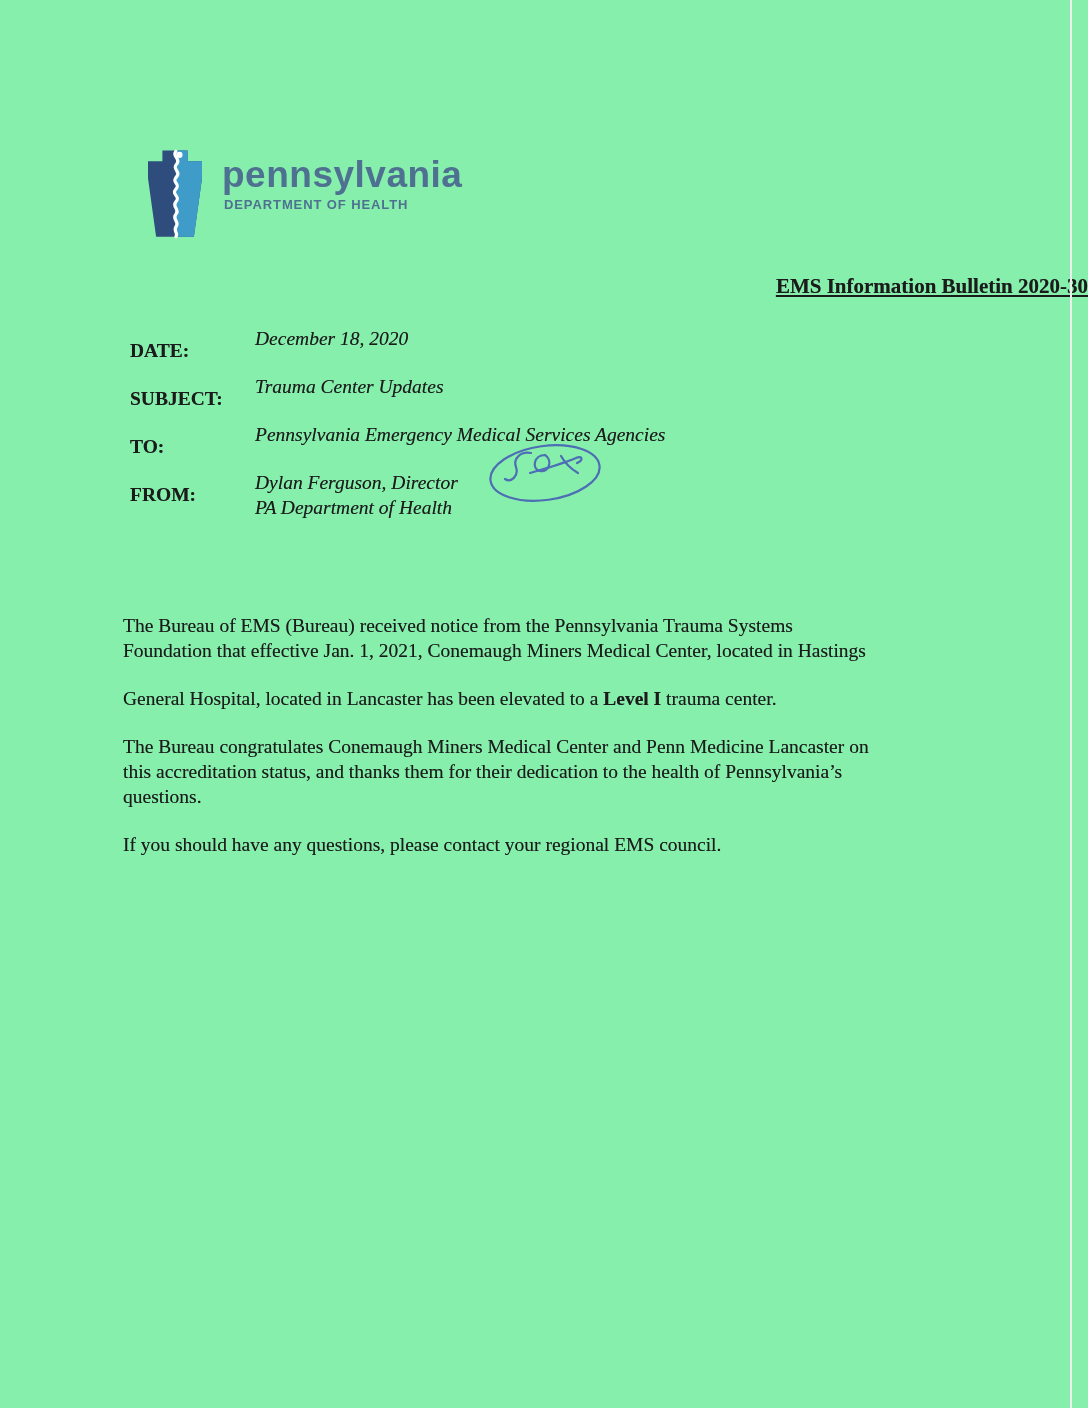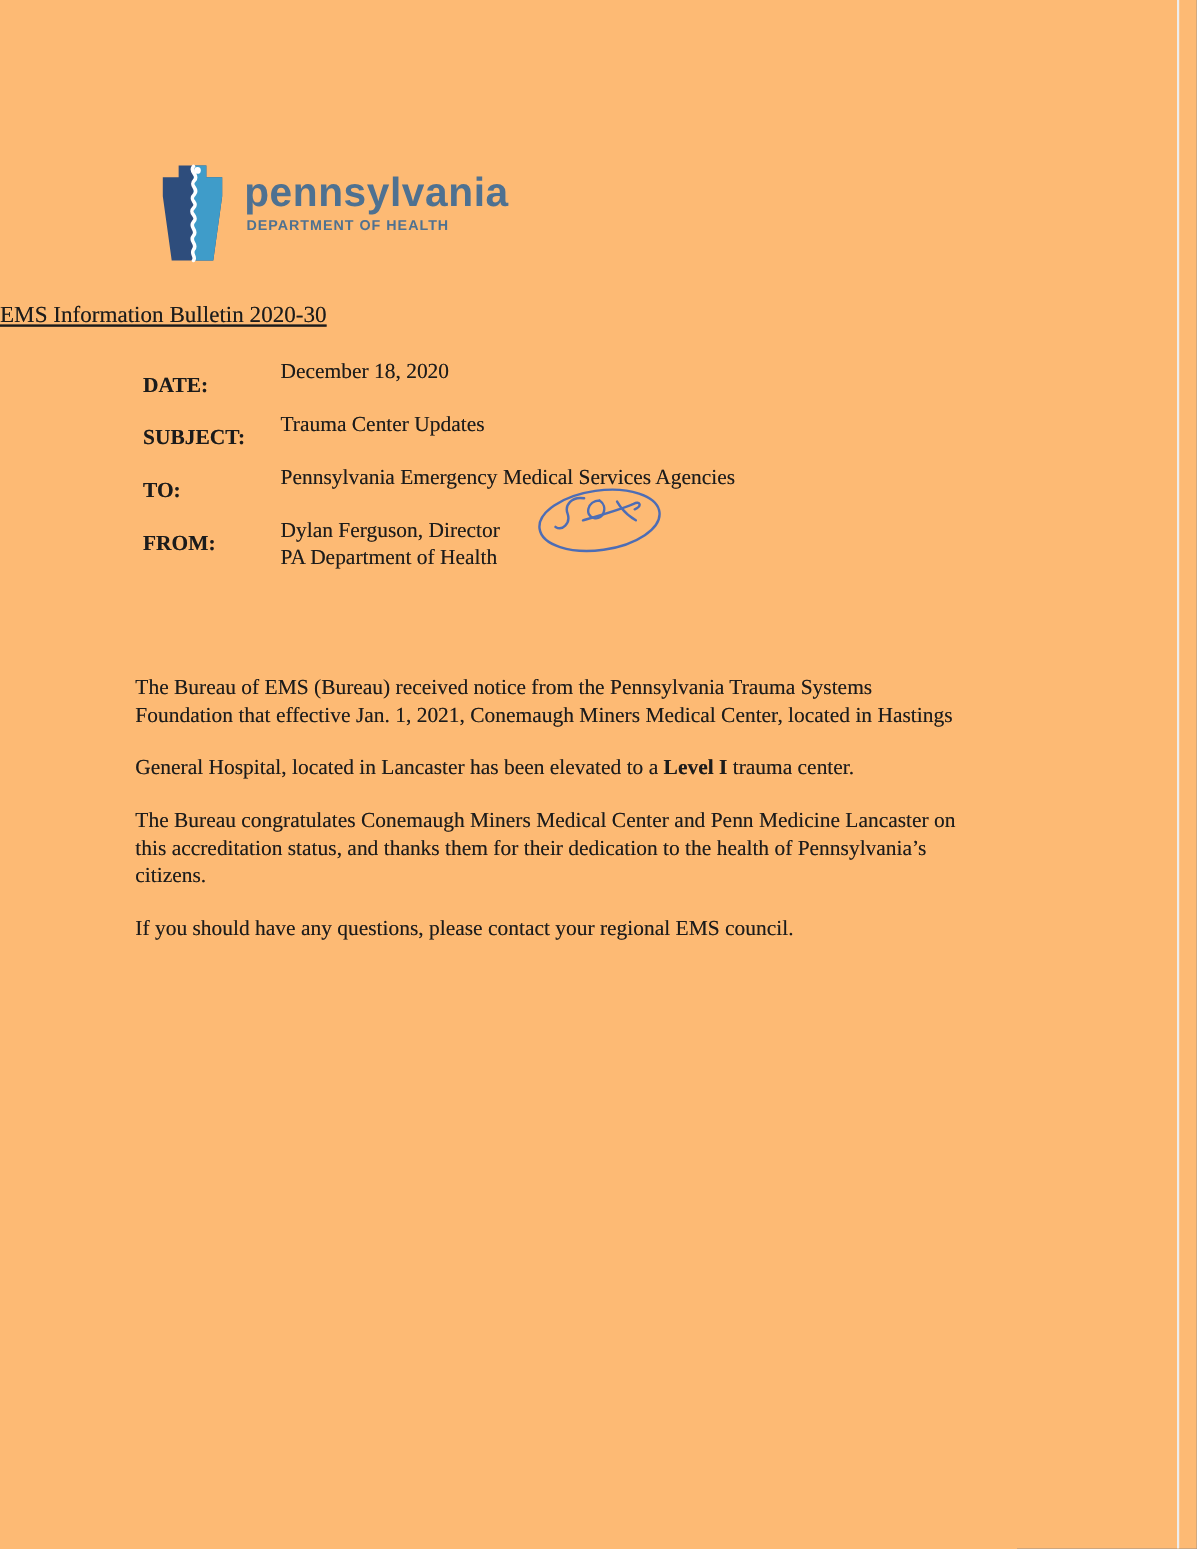--- a/index.html
+++ b/index.html
@@ -1,18 +1,18 @@
 <!DOCTYPE html>
 <html style="--keystone-dark: #2e4d7c; --keystone-light: #3f9cc9; --logo-text: #4e7191; --signature-ink: #4d6db5; --text: #1b1b1b;"><head>
 <meta charset="utf-8">
 <style>
   html,body { margin:0; padding:0; background:#888; }
   .page {
     position:relative; width:1088px; height:1408px; margin:0 auto;
-    background:#fdba74; overflow:hidden;
+    background:#86efac; overflow:hidden;
     font-family:"Liberation Serif", serif;
     color:var(--text, #1b1b1b);
     text-shadow:0 0 0.6px rgba(25,25,25,0.5);
   }
   
   .logo { position:absolute; left:130px; top:148px; width:340px; height:95px; }
   .keystone { position:absolute; left:0; top:0; width:90px; height:93px; }
   .wordmark {
     position:absolute; left:92px; top:8px;
     font-family:"Liberation Sans", sans-serif; font-weight:bold;
@@ -21,27 +21,27 @@
   }
   .tagline {
     position:absolute; left:94px; top:50px;
     font-family:"Liberation Sans", sans-serif; font-weight:bold;
     font-size:13px; letter-spacing:0.9px; line-height:1;
     color:var(--logo-text, #4e7191); text-shadow:none;
   }
   
   .title {
     position:absolute; left:0; top:274px; width:100%;
-    text-align:left; font-size:21px; font-weight:normal;
+    text-align:right; font-size:21px; font-weight:bold;
     text-decoration:underline;
   }
   
   .memo-row { position:absolute; left:130px; width:860px; font-size:19.5px; line-height:25px; }
   .memo-label { position:absolute; left:0; top:12px; font-weight:bold; }
-  .memo-value { position:absolute; left:125px; top:0; white-space:nowrap; }
+  .memo-value { position:absolute; left:125px; top:0; white-space:nowrap;font-style:italic; }
   .row-date    { top:326px; }
   .row-subject { top:374px; }
   .row-to      { top:422px; }
   .row-from    { top:470px; }
   
   .sig { position:absolute; left:486px; top:442px; width:118px; height:66px; text-shadow:none; }
   
   .body-text { position:absolute; left:123px; top:597px; width:880px; font-size:19.5px;margin-top:16px; }
   .para { margin:0 0 23px 0; }
   .line { height:25px; line-height:25px; white-space:nowrap; }
@@ -109,21 +109,21 @@
       <div class="line"><span>Foundation that effective Jan. 1, 2021, Conemaugh Miners Medical Center, located in Hastings</span><span class="b"></span><span></span></div>
     </div>
 
     <div class="para">
       <div class="line"><span>General Hospital, located in Lancaster has been elevated to a </span><span class="b">Level I</span><span> trauma center.</span></div>
     </div>
 
     <div class="para">
       <div class="line"><span>The Bureau congratulates Conemaugh Miners Medical Center and Penn Medicine Lancaster on</span><span class="b"></span><span></span></div>
       <div class="line"><span>this accreditation status, and thanks them for their dedication to the health of Pennsylvania’s</span><span class="b"></span><span></span></div>
-      <div class="line"><span>citizens.</span><span class="b"></span><span></span></div>
+      <div class="line"><span>questions.</span><span class="b"></span><span></span></div>
     </div>
 
     <div class="para">
       <div class="line"><span>If you should have any questions, please contact your regional EMS council.</span><span class="b"></span><span></span></div>
     </div>
 
   </div>
 
   <div class="scan-line"></div>
 </div>

